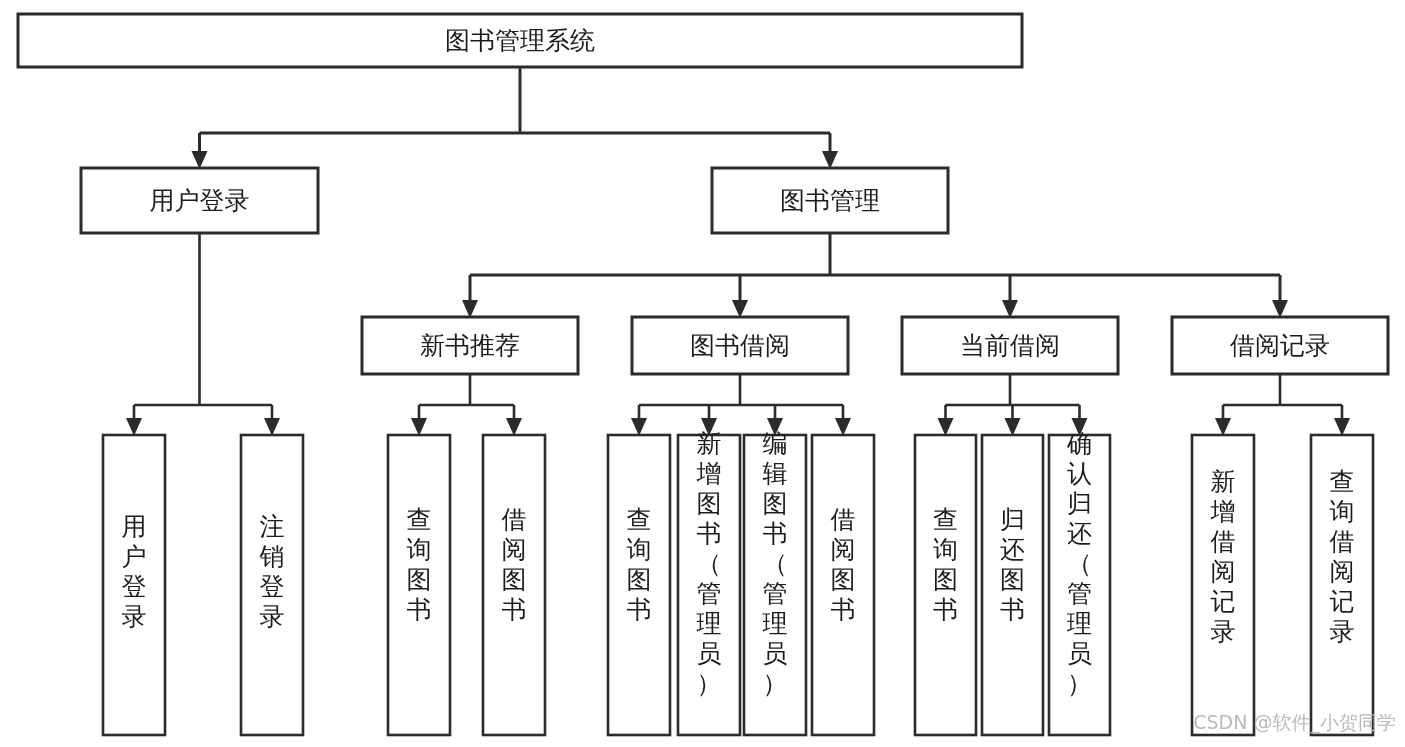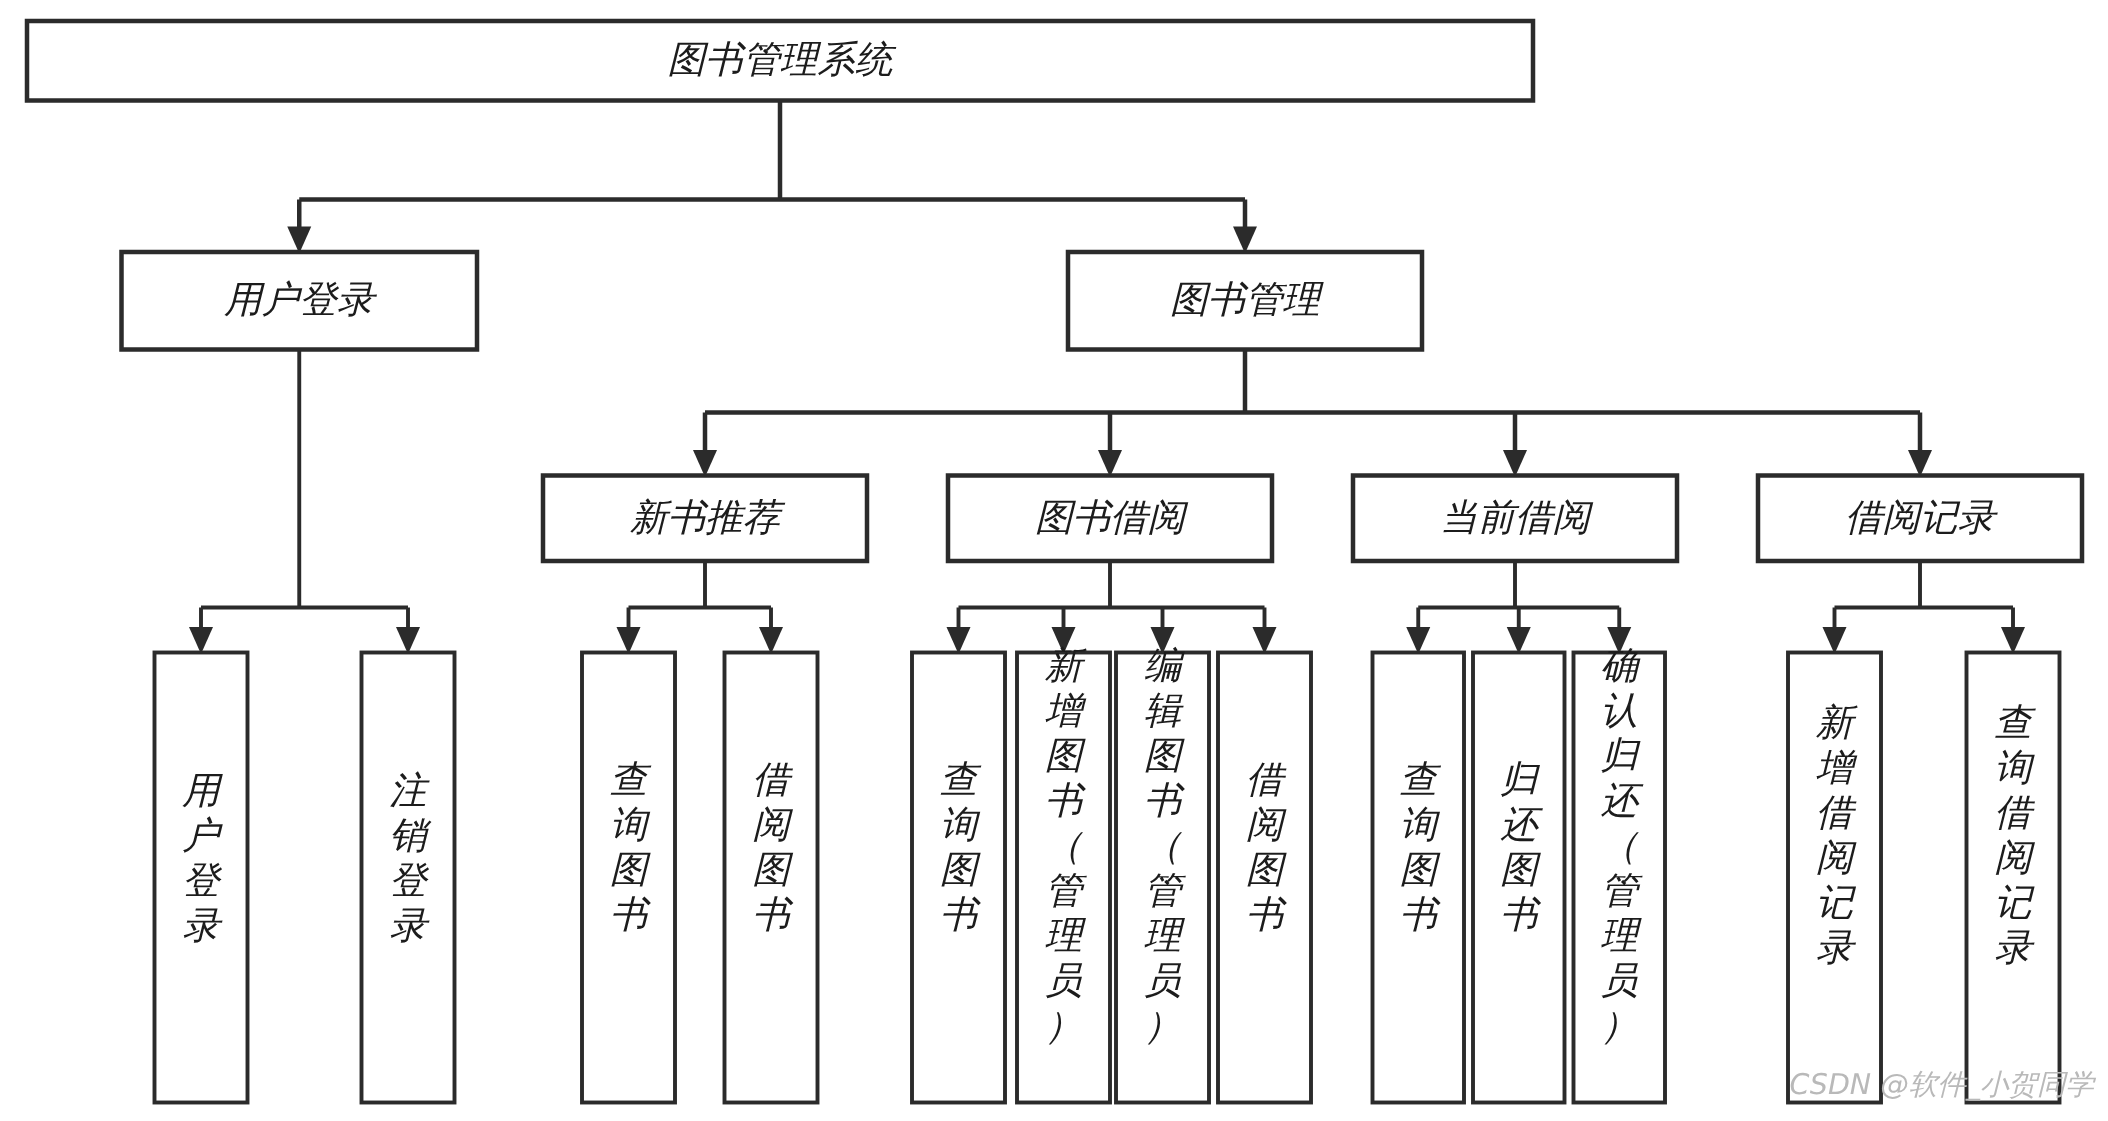--- a/index.html
+++ b/index.html
@@ -13,21 +13,20 @@
     font-family: "DejaVu Sans", "Liberation Sans", sans-serif;
     overflow: hidden;
     position: relative;
   }
   #diagram-root {
     position: absolute;
     left: 0;
     top: 0;
     width: 1405px;
     height: 713px;
-    font-style: italic;
   }
   svg.flow {
     display: block;
     width: 1405px;
     height: 747px;
   }
   .node-rect {
     fill: #ffffff;
     stroke: #2b2b2b;
     stroke-width: 3;

